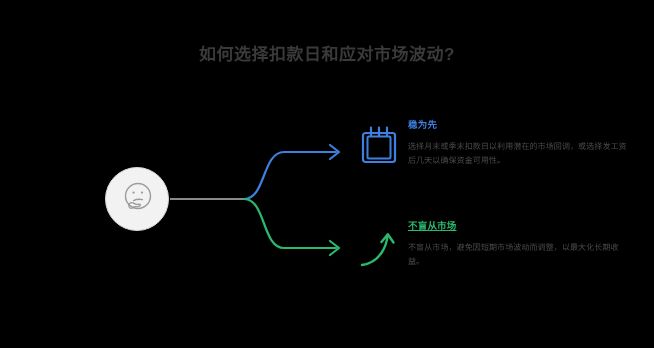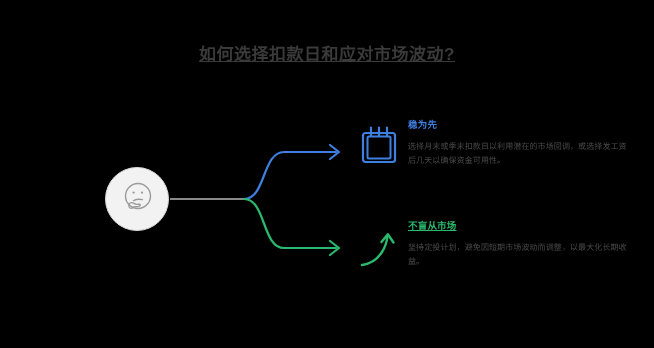--- a/index.html
+++ b/index.html
@@ -23,21 +23,20 @@
     left: 0;
     top: 44px;
     width: 654px;
     text-align: center;
     font-size: 17px;
     font-weight: bold;
     letter-spacing: 0.5px;
     color: #3a3a3a;
     white-space: nowrap;
     line-height: 22px;
-    text-decoration: underline;
   }
 
   
   .avatar {
     position: absolute;
     left: 105px;
     top: 167px;
     width: 64px;
     height: 64px;
     border-radius: 50%;
@@ -143,16 +142,16 @@
     </svg>
   </div>
 
   <div class="branch-text branch-a">
     <p class="branch-head head-blue">稳为先</p>
     <p class="branch-body">选择月末或季末扣款日以利用潜在的市场回调，或选择发工资后几天以确保资金可用性。</p>
   </div>
 
   <div class="branch-text branch-b">
     <p class="branch-head head-green">不盲从市场</p>
-    <p class="branch-body">坚持定投计划，避免因短期市场波动而调整，以最大化长期收益。</p>
+    <p class="branch-body">不盲从市场，避免因短期市场波动而调整，以最大化长期收益。</p>
   </div>
 
 </div>
 
 </body></html>

